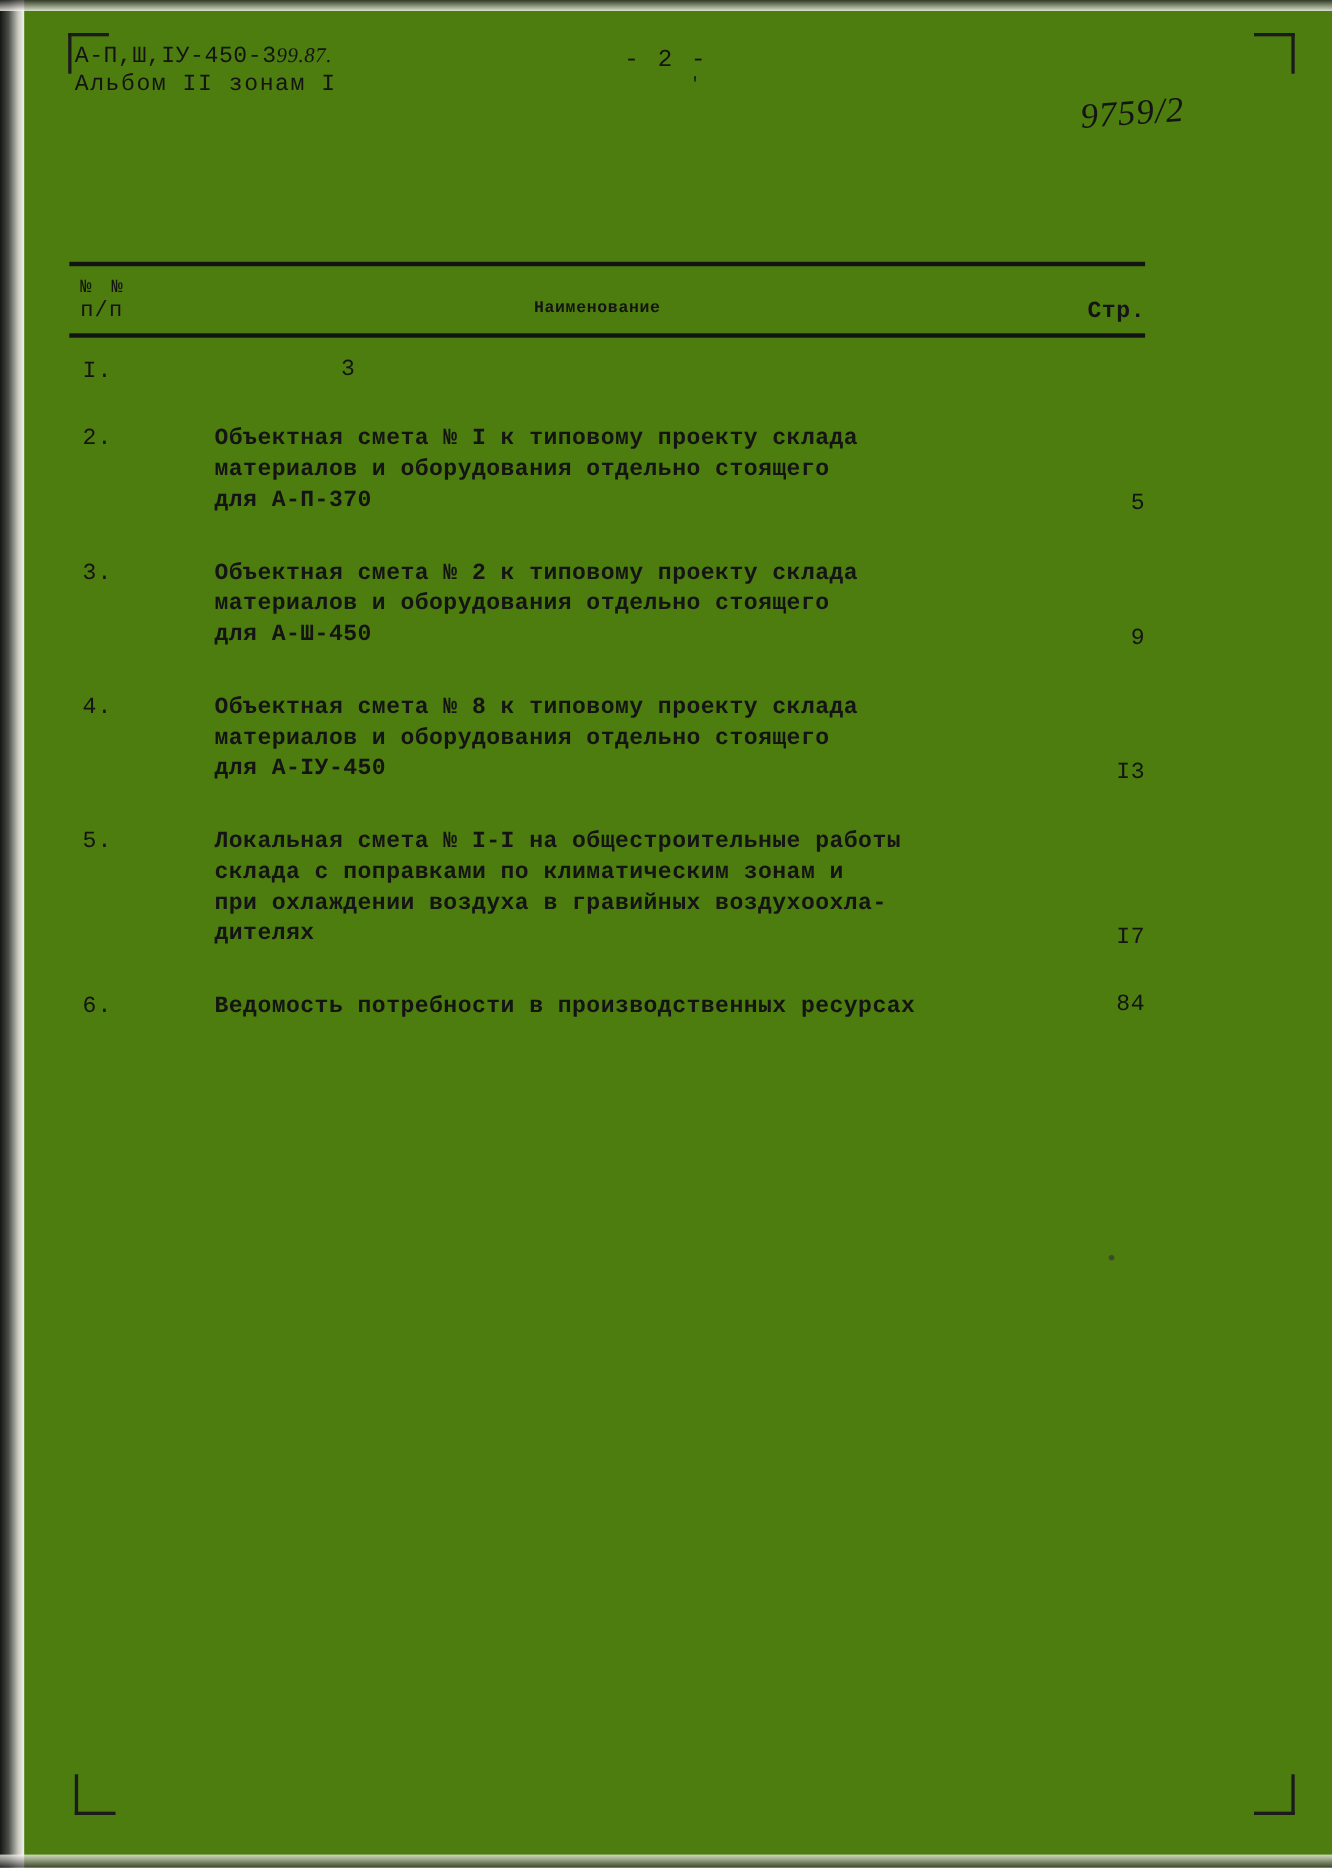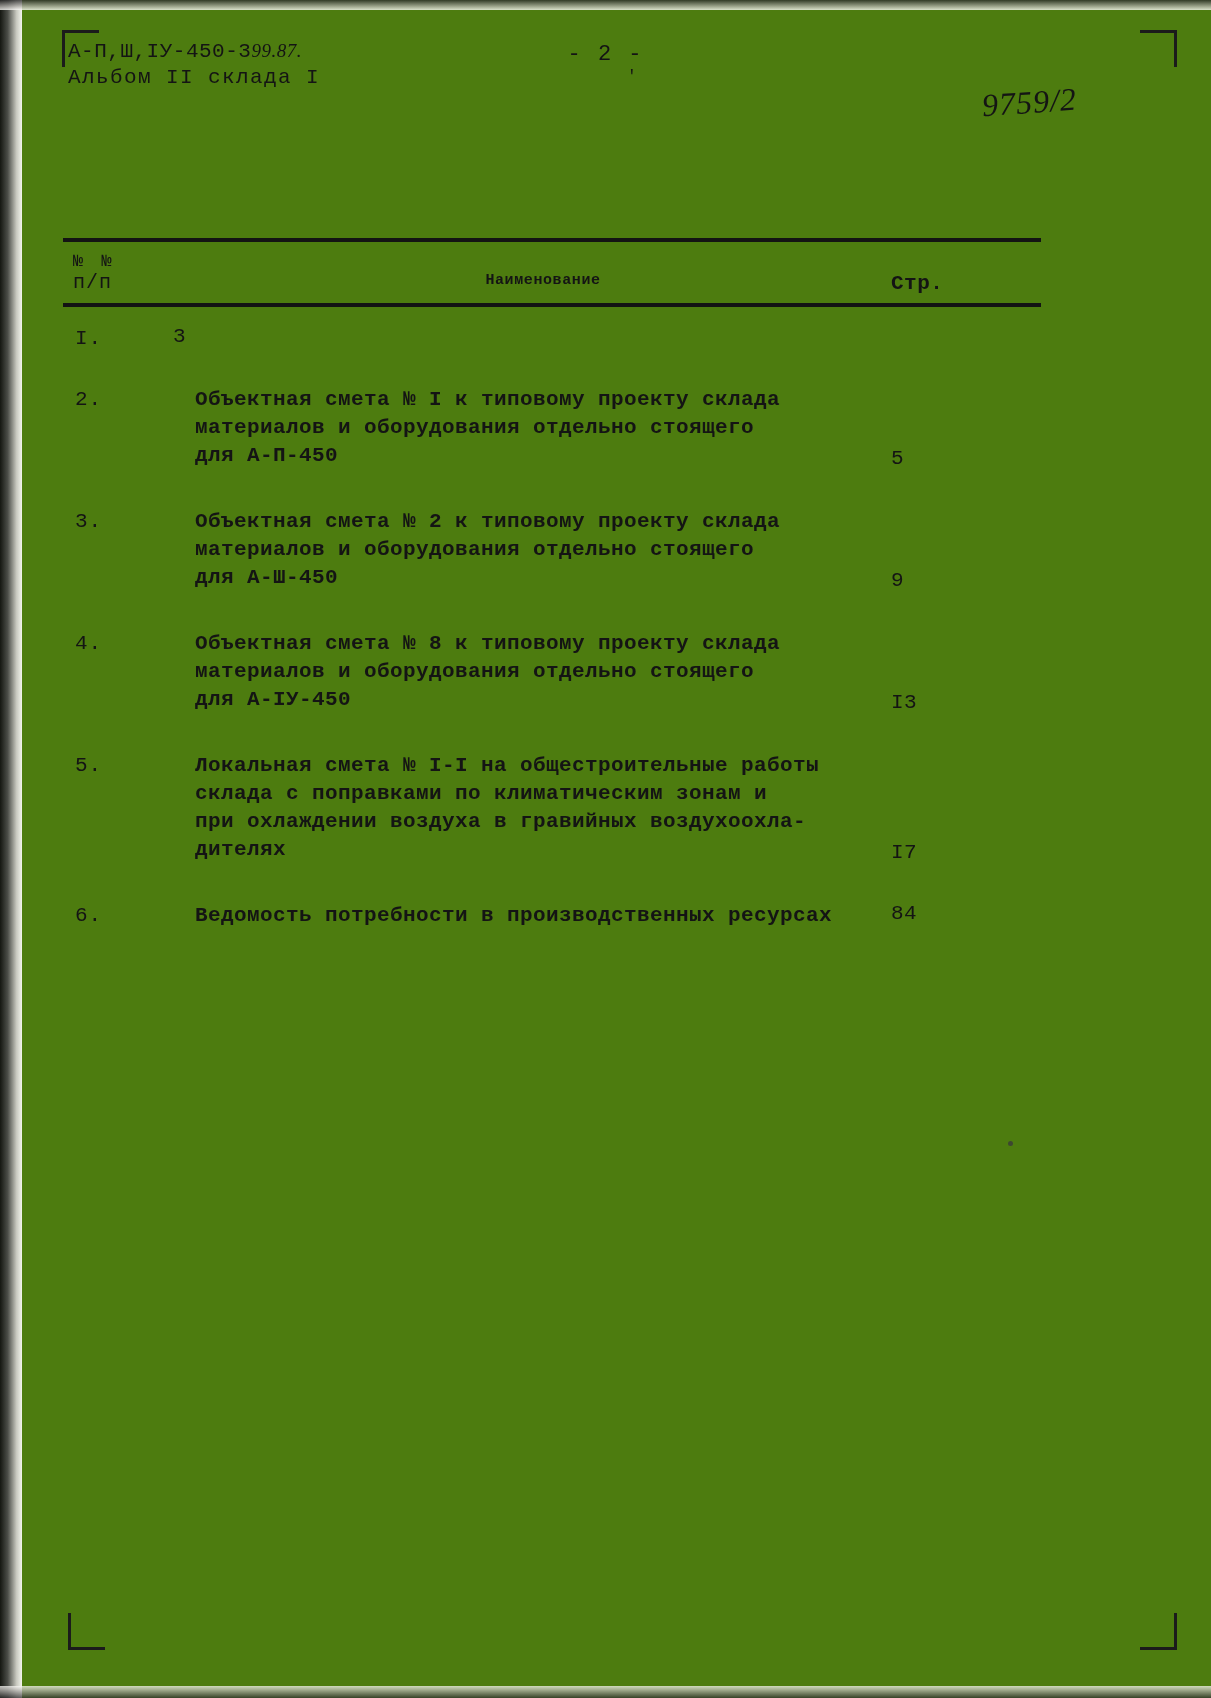--- a/index.html
+++ b/index.html
@@ -152,21 +152,21 @@
   }
   .col-name {
     flex: 1 1 auto;
     box-sizing: border-box;
     padding-left: 22px;
   }
   .col-page {
     width: 150px;
     flex: 0 0 150px;
     box-sizing: border-box;
-    text-align: left;
+    text-align: right;
   }
   .head-num-line1 {
     font-size: 17px;
     letter-spacing: 4px;
     line-height: 20px;
   }
   .head-num-line2 {
     font-size: 20px;
     letter-spacing: 1px;
     line-height: 22px;
@@ -237,21 +237,21 @@
 
   <div class="crop tl"></div>
   <div class="crop tr"></div>
   <div class="crop bl"></div>
   <div class="crop br"></div>
 
   <div class="doc-code">
     <span>А-П,Ш,IУ-450-3</span><span class="code-suffix">99.87.</span>
   </div>
 
-  <div class="doc-album">Альбом II склада I</div>
+  <div class="doc-album">Альбом II зонам I</div>
 
   <div class="page-number">- 2 -</div>
   <div class="page-number-tick">'</div>
 
   <div class="handwritten-id">
     <span>9759</span><span class="frac">/</span><span>2</span>
   </div>
 
 
   <div class="toc-table">
@@ -279,21 +279,21 @@
         <div class="col-num">I.</div>
         <div class="col-page">3</div>
       </div>
 
       <div class="gap-1"></div>
 
       <div class="toc-row">
         <div class="col-num">2.</div>
         <div class="col-name">Объектная смета № I к типовому проекту склада
 материалов и оборудования отдельно стоящего
-для А-П-450</div>
+для А-П-370</div>
         <div class="col-page pg-align-bottom">5</div>
       </div>
 
       <div class="gap-2"></div>
 
       <div class="toc-row">
         <div class="col-num">3.</div>
         <div class="col-name">Объектная смета № 2 к типовому проекту склада
 материалов и оборудования отдельно стоящего
 для А-Ш-450</div>

